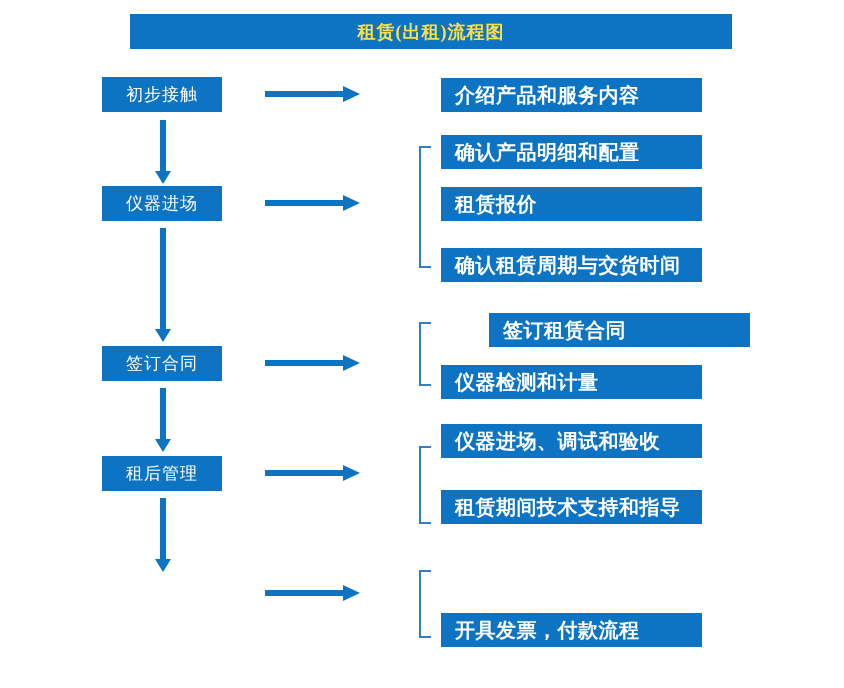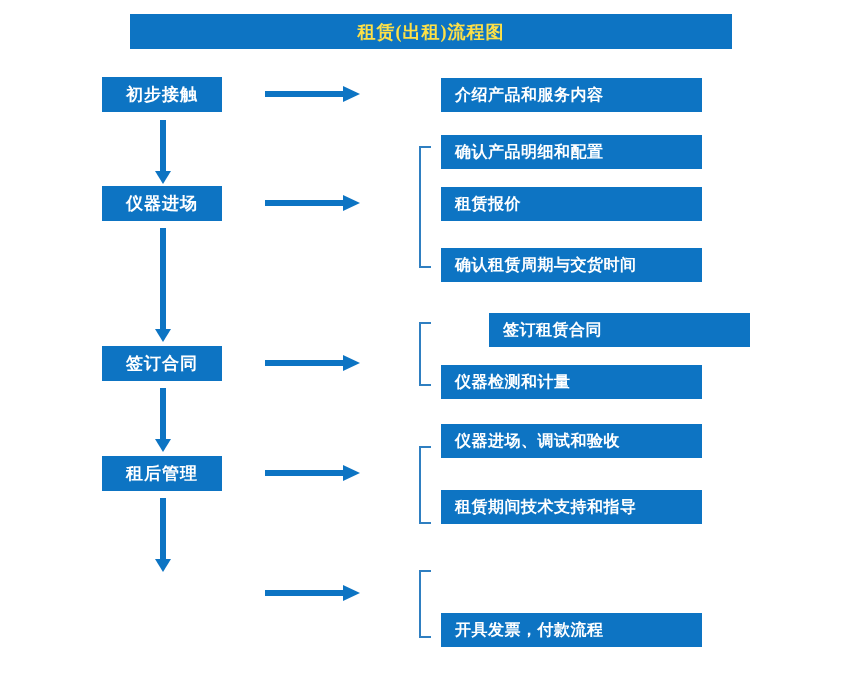--- a/index.html
+++ b/index.html
@@ -42,36 +42,36 @@
 
   
   .stage-box {
     position: absolute;
     left: 102px;
     width: 120px;
     height: 35px;
     background: #0d74c3;
     color: #ffffff;
     font-size: 17px;
-    font-weight: bold;
+    font-weight: normal;
     display: flex;
     align-items: center;
     justify-content: center;
     letter-spacing: 1px;
   }
 
   
   .task-box {
     position: absolute;
     left: 441px;
     width: 261px;
     height: 34px;
     background: #0d74c3;
     color: #ffffff;
-    font-size: 16px;
+    font-size: 20px;
     font-weight: bold;
     display: flex;
     align-items: center;
     padding-left: 14px;
     box-sizing: border-box;
     letter-spacing: 0.5px;
   }
 
   
   .h-arrow {

